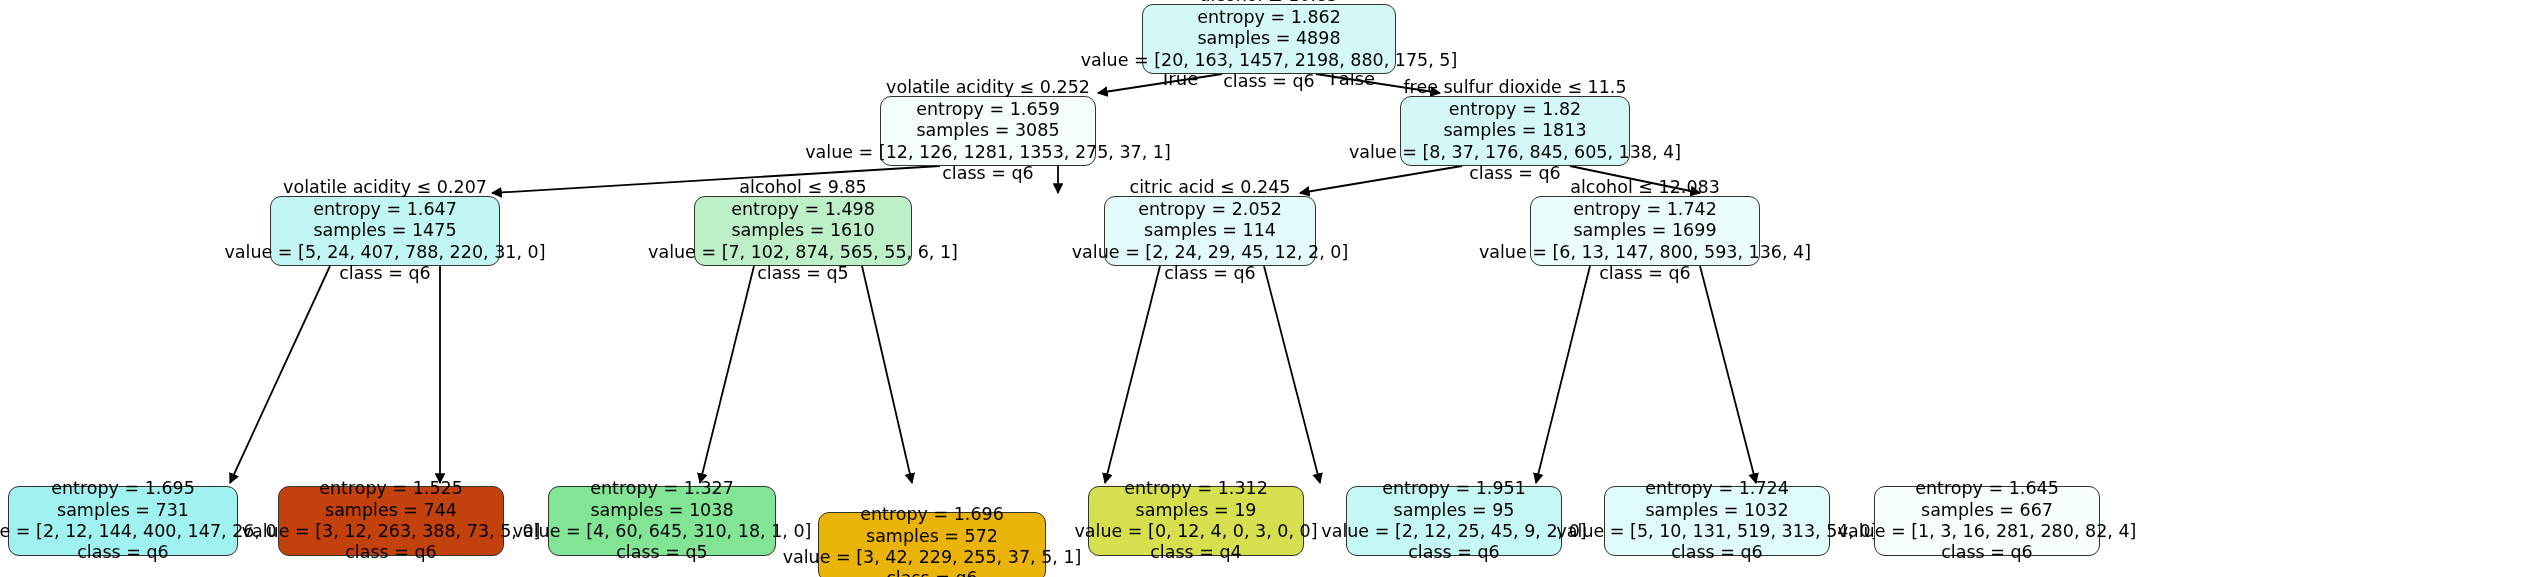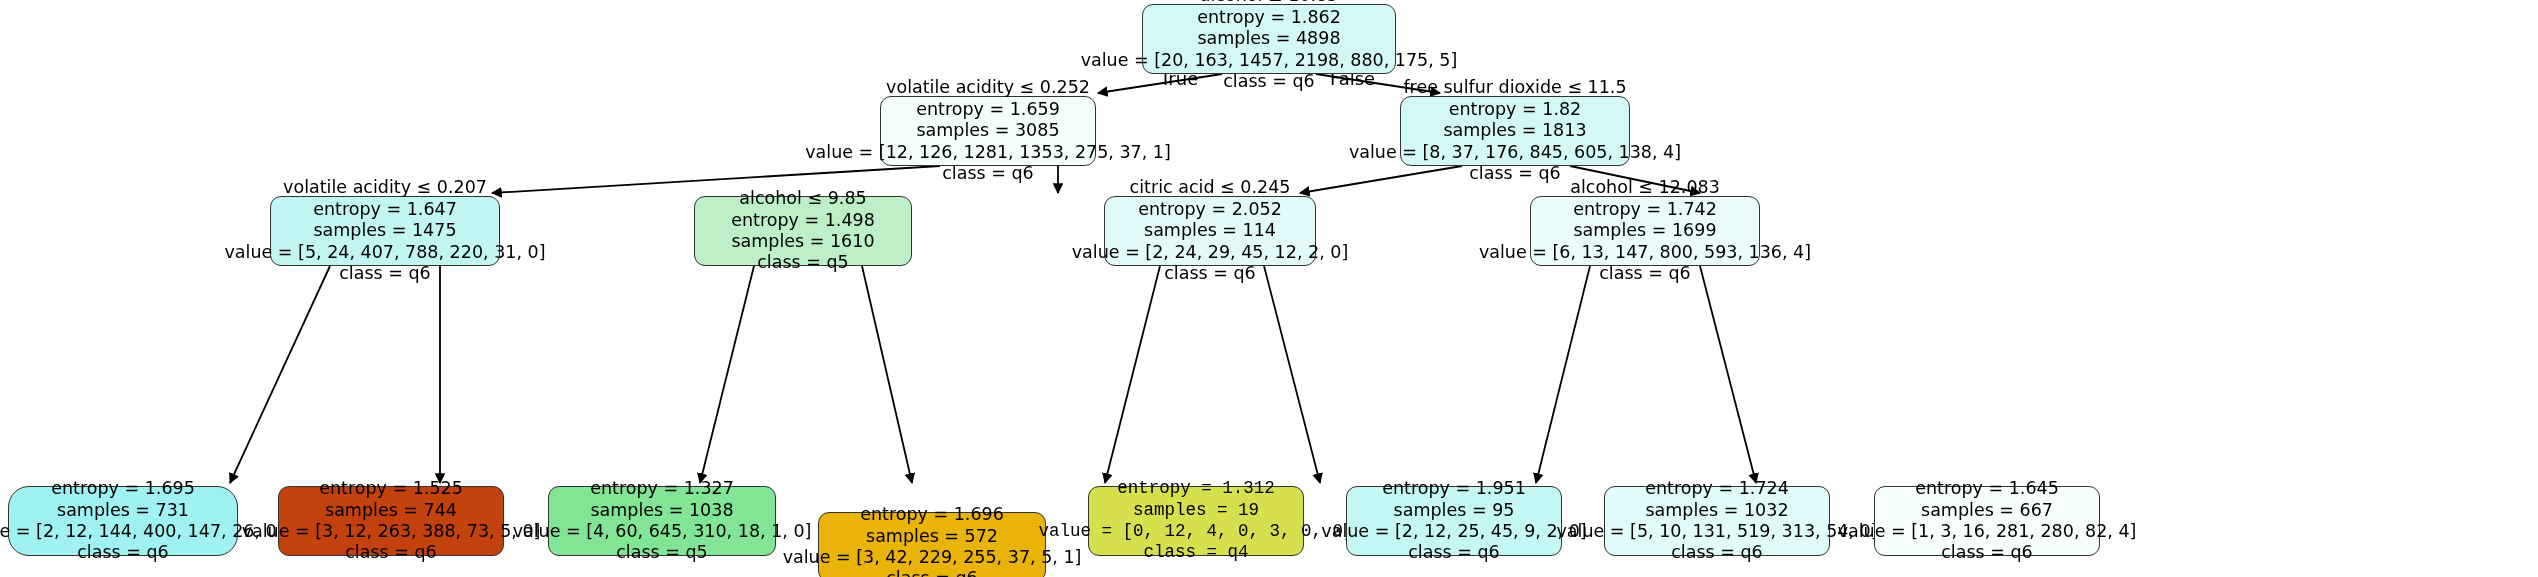--- a/index.html
+++ b/index.html
@@ -106,37 +106,38 @@
         <span class="ln">volatile acidity ≤ 0.207</span>
         <span class="ln">entropy = 1.647</span>
         <span class="ln">samples = 1475</span>
         <span class="ln">value = [5, 24, 407, 788, 220, 31, 0]</span>
         <span class="ln">class = q6</span>
       </div>
       <div class="node" style="left: 694px; top: 196px; width: 218px; height: 70px; background: rgb(189, 240, 198);">
         <span class="ln">alcohol ≤ 9.85</span>
         <span class="ln">entropy = 1.498</span>
         <span class="ln">samples = 1610</span>
+        <span class="ln">value = [7, 102, 874, 565, 55, 6, 1]</span>
         <span class="ln">class = q5</span>
       </div>
       <div class="node" style="left: 1104px; top: 196px; width: 212px; height: 70px; background: rgb(226, 251, 250);">
         <span class="ln">citric acid ≤ 0.245</span>
         <span class="ln">entropy = 2.052</span>
         <span class="ln">samples = 114</span>
         <span class="ln">value = [2, 24, 29, 45, 12, 2, 0]</span>
         <span class="ln">class = q6</span>
       </div>
       <div class="node" style="left: 1530px; top: 196px; width: 230px; height: 70px; background: rgb(234, 252, 251);">
         <span class="ln">alcohol ≤ 12.083</span>
         <span class="ln">entropy = 1.742</span>
         <span class="ln">samples = 1699</span>
         <span class="ln">value = [6, 13, 147, 800, 593, 136, 4]</span>
         <span class="ln">class = q6</span>
       </div>
-      <div class="node" style="left: 8px; top: 486px; width: 230px; height: 70px; background: rgb(159, 242, 239); border-radius: 21px;">
+      <div class="node" style="left: 8px; top: 486px; width: 230px; height: 70px; background: rgb(159, 242, 239);">
         <span class="ln">entropy = 1.695</span>
         <span class="ln">samples = 731</span>
         <span class="ln">value = [2, 12, 144, 400, 147, 26, 0]</span>
         <span class="ln">class = q6</span>
       </div>
       <div class="node" style="left: 278px; top: 486px; width: 226px; height: 70px; background: #c2410c;">
         <span class="ln">entropy = 1.525</span>
         <span class="ln">samples = 744</span>
         <span class="ln">value = [3, 12, 263, 388, 73, 5, 0]</span>
         <span class="ln">class = q6</span>
@@ -146,21 +147,21 @@
         <span class="ln">samples = 1038</span>
         <span class="ln">value = [4, 60, 645, 310, 18, 1, 0]</span>
         <span class="ln">class = q5</span>
       </div>
       <div class="node" style="left: 818px; top: 512px; width: 228px; height: 70px; background: #eab308;">
         <span class="ln">entropy = 1.696</span>
         <span class="ln">samples = 572</span>
         <span class="ln">value = [3, 42, 229, 255, 37, 5, 1]</span>
         <span class="ln">class = q6</span>
       </div>
-      <div class="node" style="left: 1088px; top: 486px; width: 216px; height: 70px; background: rgb(214, 224, 78); font-family: Liberation Mono, monospace;">
+      <div class="node" style="left: 1088px; top: 486px; width: 216px; height: 70px; background: rgb(214, 224, 78);">
         <span class="ln">entropy = 1.312</span>
         <span class="ln">samples = 19</span>
         <span class="ln">value = [0, 12, 4, 0, 3, 0, 0]</span>
         <span class="ln">class = q4</span>
       </div>
       <div class="node" style="left: 1346px; top: 486px; width: 216px; height: 70px; background: rgb(197, 247, 245);">
         <span class="ln">entropy = 1.951</span>
         <span class="ln">samples = 95</span>
         <span class="ln">value = [2, 12, 25, 45, 9, 2, 0]</span>
         <span class="ln">class = q6</span>

